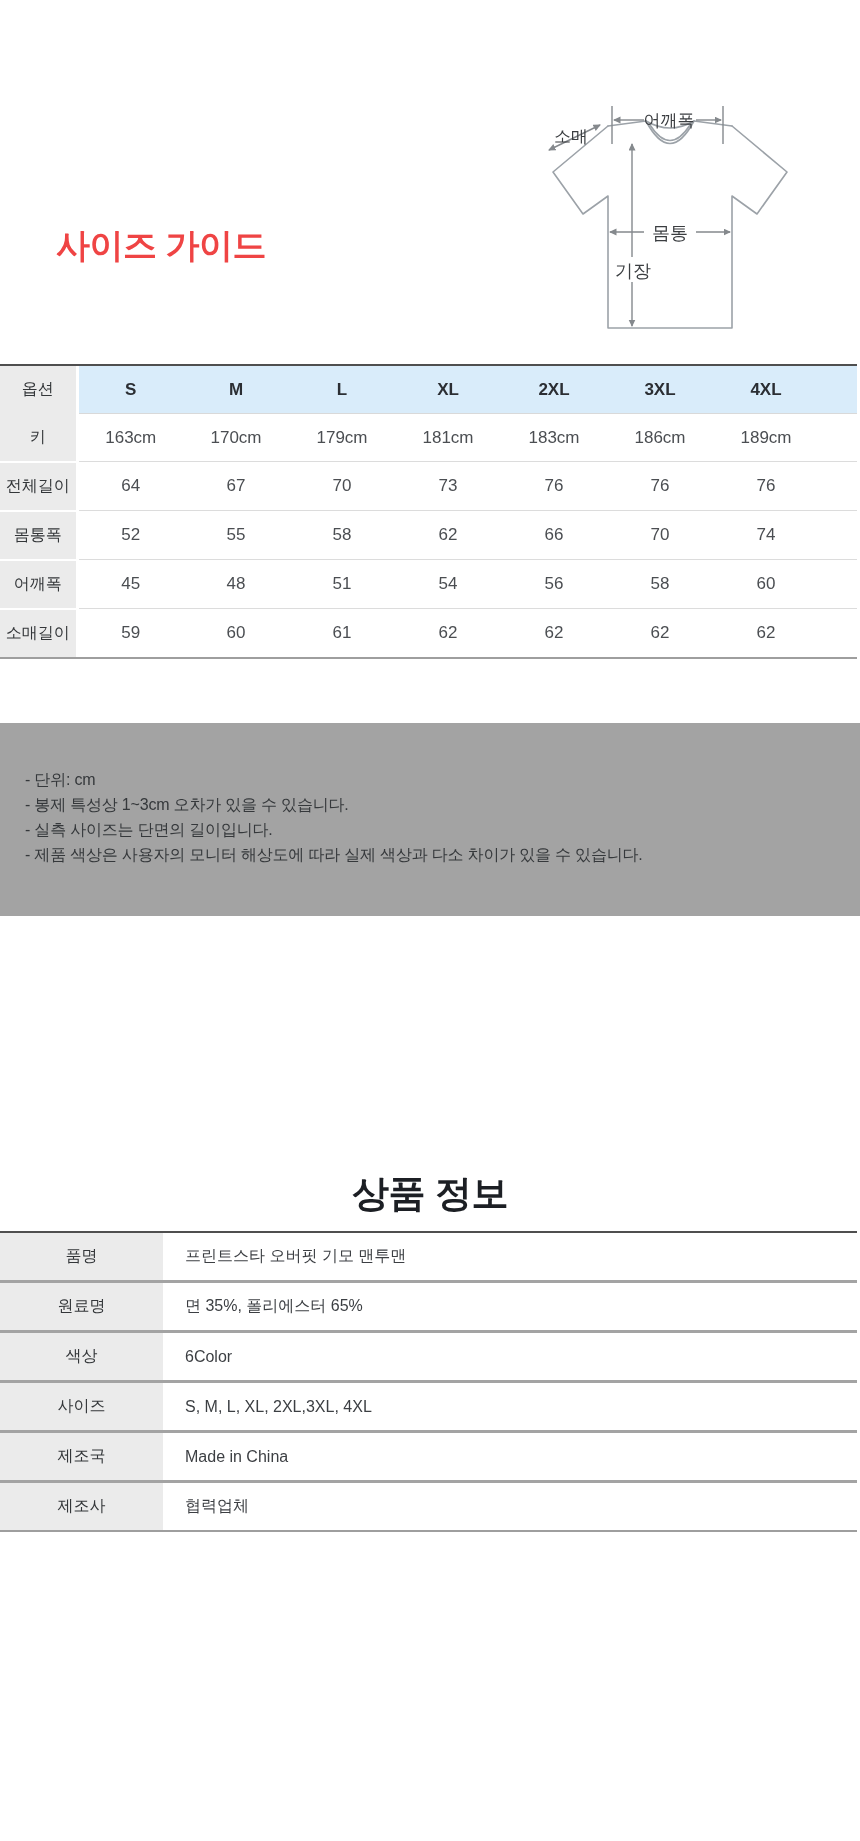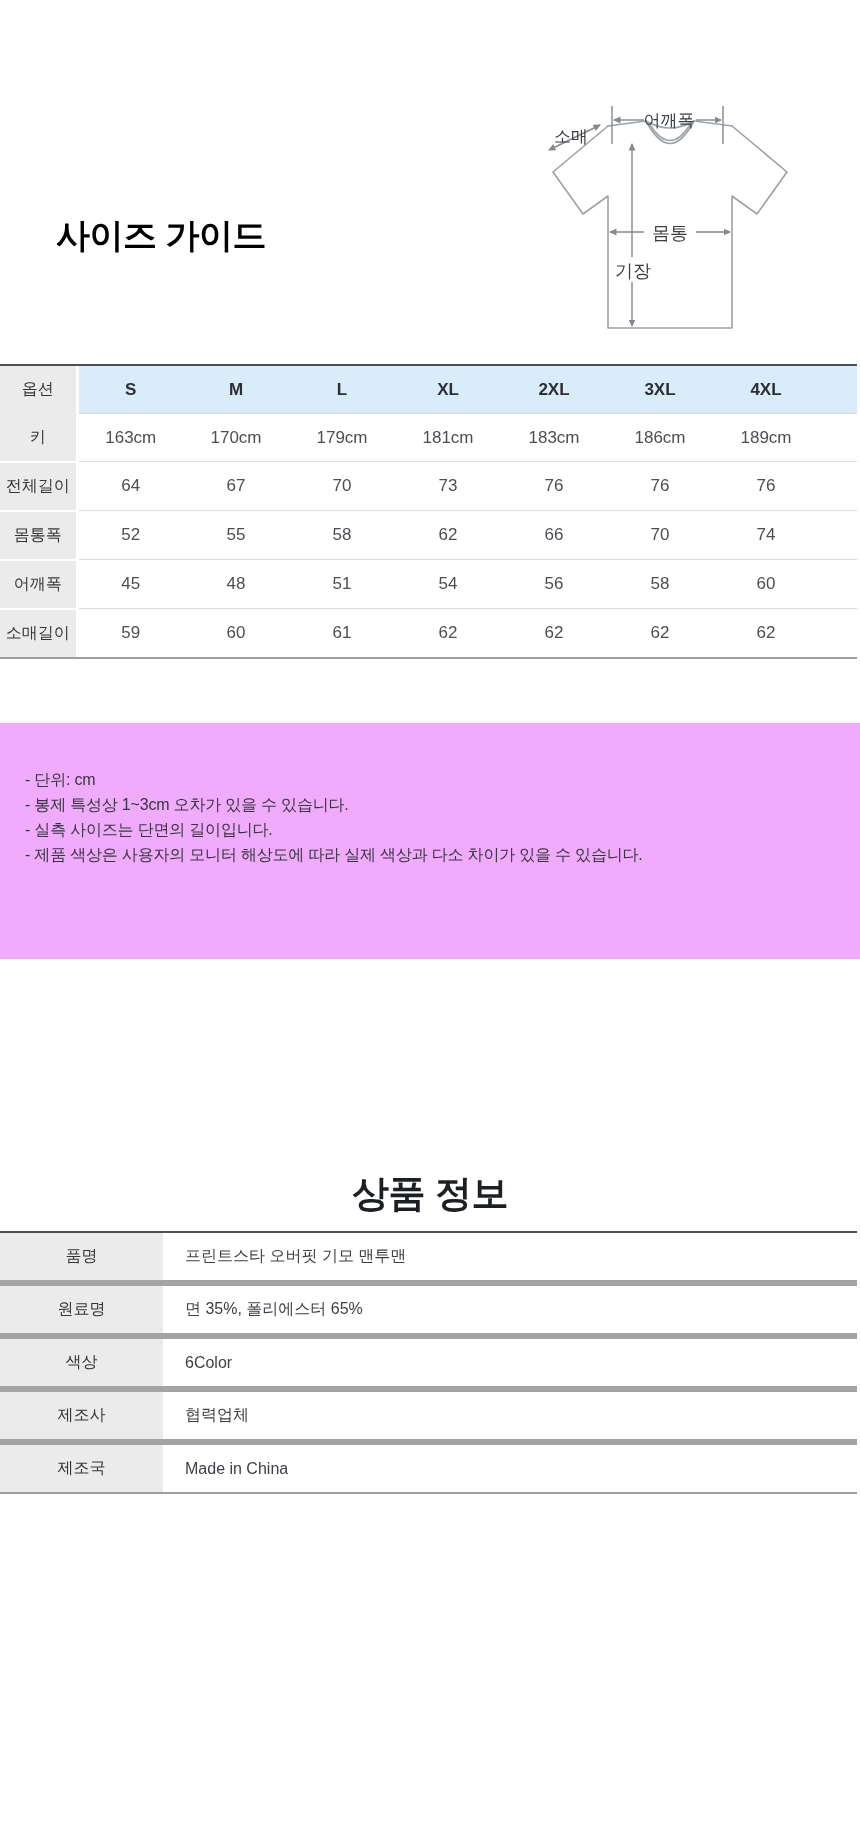--- a/index.html
+++ b/index.html
@@ -2,22 +2,22 @@
 <html><head>
 <meta charset="utf-8">
 <style>
   html,body{margin:0;padding:0;background:#fff;}
   .page{
     position:relative;width:860px;height:1841px;background:#ffffff;
     font-family:"Liberation Sans",sans-serif;color:#333639;overflow:hidden;text-decoration:underline;
   }
   
   .size-title{
-    position:absolute;left:56px;top:213px;margin:0;
-    font-size:34px;font-weight:700;color:#000000;letter-spacing:-0.5px;
+    position:absolute;left:56px;top:223px;margin:0;
+    font-size:34px;font-weight:700;color:#ef4444;letter-spacing:-0.5px;
   }
   .product-title{
     position:absolute;left:0;top:1169px;width:860px;margin:0;text-align:center;
     font-size:37px;font-weight:700;color:#1c1f24;letter-spacing:-0.5px;
   }
   
   .diagram{position:absolute;left:450px;top:78px;}
   .diagram text{font-family:"Liberation Sans",sans-serif;fill:#3a3d40;}
   
   .tbl-wrap{
@@ -36,27 +36,27 @@
   .size-wrap thead th.sz{
     background:#d9ecfa;font-size:17px;font-weight:700;color:#2b2e33;
     border-bottom:1px solid #d9d9d9;
   }
   .size-wrap tbody td{
     background:#fff;font-size:17px;color:#4b4e52;border-bottom:1px solid #dcdcdc;
   }
   .size-wrap tbody tr:last-child td{border-bottom:none;}
   
   .notes{
-    position:absolute;left:0;top:723px;width:860px;height:236px;box-sizing:border-box;
-    background:#f0abfc;padding:44px 30px 0 25px;
+    position:absolute;left:0;top:723px;width:860px;height:193px;box-sizing:border-box;
+    background:#a3a3a3;padding:44px 30px 0 25px;
   }
   .notes p{margin:0;font-size:16px;line-height:25px;color:#35383b;letter-spacing:-0.2px;}
   
   .prod-wrap{top:1231px;width:857px;}
-  .prod-wrap th,.prod-wrap td{height:47px;padding:0;vertical-align:middle;border-bottom:6px solid #a3a3a3;}
+  .prod-wrap th,.prod-wrap td{height:47px;padding:0;vertical-align:middle;border-bottom:3px solid #a3a3a3;}
   .prod-wrap tr:last-child th,.prod-wrap tr:last-child td{border-bottom:none;}
   .prod-wrap th.plabel{
     width:163px;background:#ebebeb;text-align:center;
     font-size:16px;font-weight:500;color:#333639;
   }
   .prod-wrap td.pvalue{background:#fff;text-align:left;padding-left:22px;font-size:16px;color:#3c3f43;margin-top:33px;}
 </style>
 </head>
 <body>
 
@@ -206,24 +206,28 @@
           </tr>
           <tr>
             <th class="plabel">원료명</th>
             <td class="pvalue">면 35%, 폴리에스터 65%</td>
           </tr>
           <tr>
             <th class="plabel">색상</th>
             <td class="pvalue">6Color</td>
           </tr>
           <tr>
+            <th class="plabel">사이즈</th>
+            <td class="pvalue">S, M, L, XL, 2XL,3XL, 4XL</td>
+          </tr>
+          <tr>
+            <th class="plabel">제조국</th>
+            <td class="pvalue">Made in China</td>
+          </tr>
+          <tr>
             <th class="plabel">제조사</th>
             <td class="pvalue">협력업체</td>
-          </tr>
-          <tr>
-            <th class="plabel">제조국</th>
-            <td class="pvalue">Made in China</td>
           </tr>
         </tbody>
     </table>
   </div>
 
 </div>
 
 </body></html>

